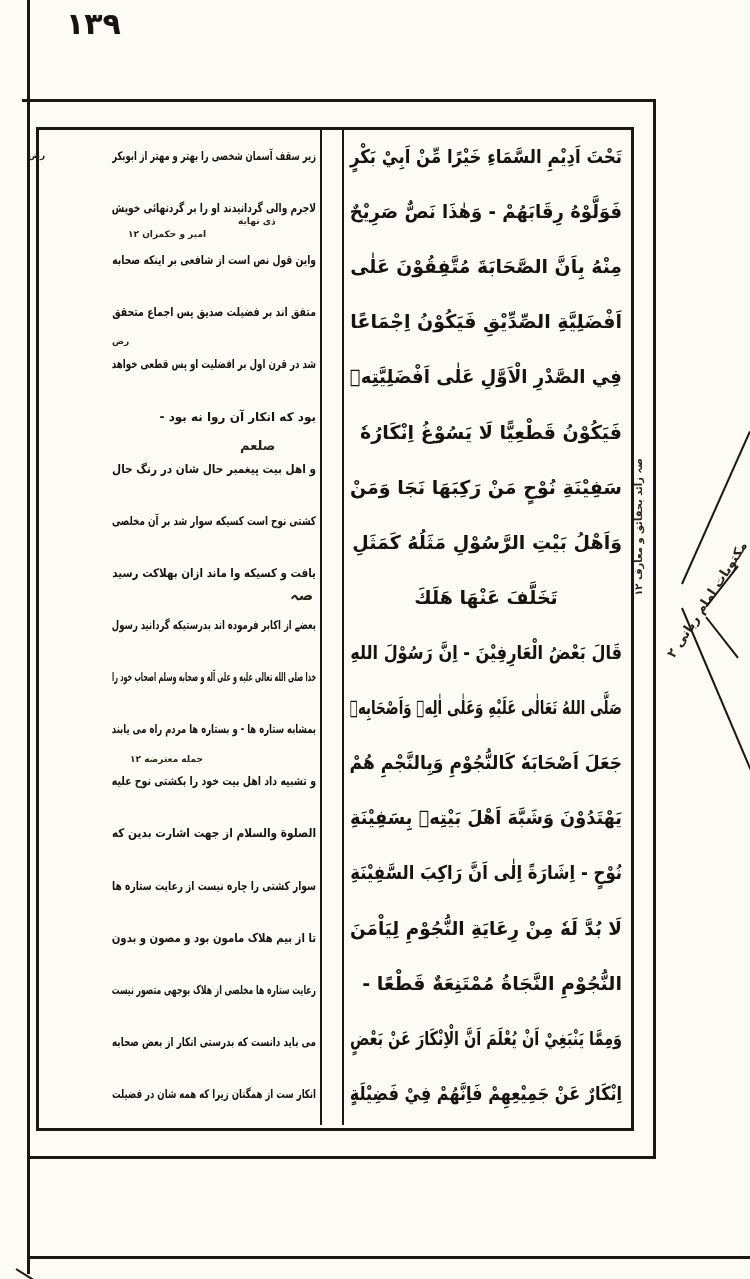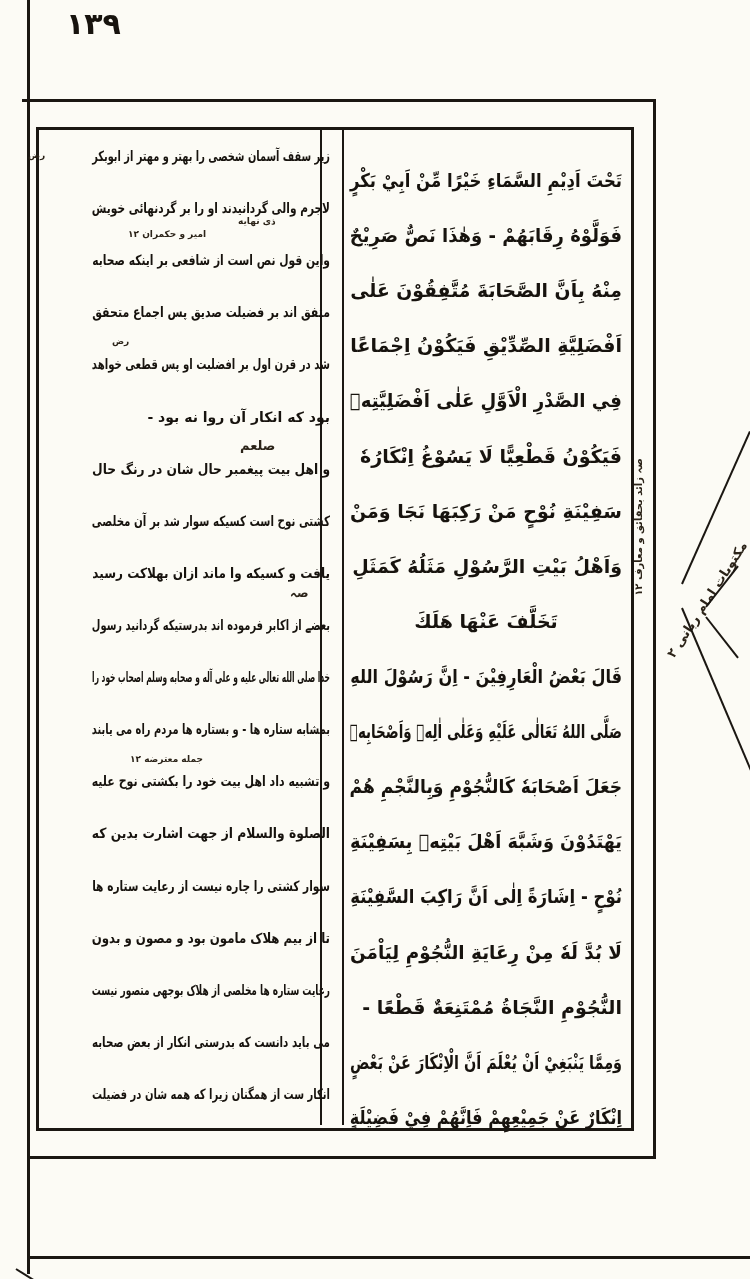--- a/index.html
+++ b/index.html
@@ -37,42 +37,42 @@
 
   <div class="hline" style="left:22px;top:99px;width:634px;height:3px;"></div>
   <div class="vline" style="left:653px;top:99px;width:3px;height:1060px;"></div>
   <div class="hline" style="left:27px;top:1156px;width:629px;height:3px;"></div>
   <div class="hline" style="left:27px;top:1256px;width:723px;height:3px;"></div>
 
   <div class="inner-box" style="left:36px;top:127px;width:592px;height:998px;"></div>
   <div class="vline" style="left:320px;top:130px;width:2px;height:995px;"></div>
   <div class="vline" style="left:342px;top:130px;width:2px;height:995px;"></div>
 
-  <div class="col" style="left:350px;top:131px;width:272px;height:992px;font-size:19px;margin-top:24px;">
+  <div class="col" style="left:350px;top:131px;width:272px;height:992px;font-size:19px;">
     <div class="line j" style="transform: scaleX(0.86901); transform-origin: 100% 50%;">تَحْتَ اَدِيْمِ السَّمَاءِ خَيْرًا مِّنْ اَبِيْ بَكْرٍ</div>
     <div class="line j" style="transform: scaleX(0.947735); transform-origin: 100% 50%;">فَوَلَّوْهُ رِقَابَهُمْ - وَهٰذَا نَصٌّ صَرِيْحٌ</div>
     <div class="line j" style="transform: scaleX(0.989091); transform-origin: 100% 50%;">مِنْهُ بِاَنَّ الصَّحَابَةَ مُتَّفِقُوْنَ عَلٰى</div>
     <div class="line j">اَفْضَلِيَّةِ الصِّدِّيْقِ فَيَكُوْنُ اِجْمَاعًا</div>
     <div class="line j" style="transform: scaleX(0.954386); transform-origin: 100% 50%;">فِي الصَّدْرِ الْاَوَّلِ عَلٰى اَفْضَلِيَّتِهٖ</div>
     <div class="line j">فَيَكُوْنُ قَطْعِيًّا لَا يَسُوْغُ اِنْكَارُهٗ</div>
     <div class="line j">سَفِيْنَةِ نُوْحٍ مَنْ رَكِبَهَا نَجَا وَمَنْ</div>
     <div class="line j">وَاَهْلُ بَيْتِ الرَّسُوْلِ مَثَلُهُ كَمَثَلِ</div>
     <div class="line c">تَخَلَّفَ عَنْهَا هَلَكَ</div>
     <div class="line j" style="transform: scaleX(0.847352); transform-origin: 100% 50%;">قَالَ بَعْضُ الْعَارِفِيْنَ - اِنَّ رَسُوْلَ اللهِ</div>
     <div class="line j" style="transform: scaleX(0.706494); transform-origin: 100% 50%;">صَلَّى اللهُ تَعَالٰى عَلَيْهِ وَعَلٰى اٰلِهٖ وَاَصْحَابِهٖ</div>
     <div class="line j" style="transform: scaleX(0.900662); transform-origin: 100% 50%;">جَعَلَ اَصْحَابَهٗ كَالنُّجُوْمِ وَبِالنَّجْمِ هُمْ</div>
     <div class="line j" style="transform: scaleX(0.931507); transform-origin: 100% 50%;">يَهْتَدُوْنَ وَشَبَّهَ اَهْلَ بَيْتِهٖ بِسَفِيْنَةِ</div>
     <div class="line j" style="transform: scaleX(0.86901); transform-origin: 100% 50%;">نُوْحٍ - اِشَارَةً اِلٰى اَنَّ رَاكِبَ السَّفِيْنَةِ</div>
     <div class="line j" style="transform: scaleX(0.967972); transform-origin: 100% 50%;">لَا بُدَّ لَهٗ مِنْ رِعَايَةِ النُّجُوْمِ لِيَاْمَنَ</div>
     <div class="line j">النُّجُوْمِ النَّجَاةُ مُمْتَنِعَةٌ قَطْعًا -</div>
     <div class="line j" style="transform: scaleX(0.75766); transform-origin: 100% 50%;">وَمِمَّا يَنْبَغِيْ اَنْ يُعْلَمَ اَنَّ الْاِنْكَارَ عَنْ بَعْضٍ</div>
     <div class="line j" style="transform: scaleX(0.84472); transform-origin: 100% 50%;">اِنْكَارٌ عَنْ جَمِيْعِهِمْ فَاِنَّهُمْ فِيْ فَضِيْلَةٍ</div>
   </div>
 
-  <div class="col" style="left:58px;top:131px;width:272px;height:990px;font-size:14px;">
+  <div class="col" style="left:44px;top:131px;width:272px;height:990px;font-size:12px;">
     <div class="line j" style="transform: scaleX(0.699229); transform-origin: 100% 50%;">زیر سقف آسمان شخصی را بهتر و مهتر از ابوبکر</div>
     <div class="line j" style="transform: scaleX(0.755556); transform-origin: 100% 50%;">لاجرم والی گردانیدند او را بر گردنهائی خویش</div>
     <div class="line j" style="transform: scaleX(0.766197); transform-origin: 100% 50%;">واین قول نص است از شافعی بر اینکه صحابه</div>
     <div class="line j" style="transform: scaleX(0.783862); transform-origin: 100% 50%;">متفق اند بر فضیلت صدیق پس اجماع متحقق</div>
     <div class="line j" style="transform: scaleX(0.723404); transform-origin: 100% 50%;">شد در قرن اول بر افضلیت او پس قطعی خواهد</div>
     <div class="line">بود که انکار آن روا نه بود -</div>
     <div class="line j" style="transform: scaleX(0.874598); transform-origin: 100% 50%;">و اهل بیت پیغمبر حال شان در رنگ حال</div>
     <div class="line j" style="transform: scaleX(0.735135); transform-origin: 100% 50%;">کشتی نوح است کسیکه سوار شد بر آن مخلصی</div>
     <div class="line j" style="transform: scaleX(0.860759); transform-origin: 100% 50%;">یافت و کسیکه وا ماند ازان بهلاکت رسید</div>
     <div class="line j" style="transform: scaleX(0.706494); transform-origin: 100% 50%;">بعضے از اکابر فرموده اند بدرستیکه گردانید رسول</div>
@@ -85,21 +85,21 @@
     <div class="line j" style="transform: scaleX(0.643026); transform-origin: 100% 50%;">رعایت ستاره ها مخلصی از هلاک بوجهی متصور نیست</div>
     <div class="line j" style="transform: scaleX(0.737127); transform-origin: 100% 50%;">می باید دانست که بدرستی انکار از بعض صحابه</div>
     <div class="line j" style="transform: scaleX(0.713911); transform-origin: 100% 50%;">انکار ست از همگنان زیرا که همه شان در فضیلت</div>
   </div>
 
   <div class="note" style="left:28px;top:150px;font-size:9px;">رض</div>
   <div class="note" style="left:128px;top:229px;font-size:9px;">امیر و حکمران ۱۲</div>
   <div class="note" style="left:238px;top:216px;font-size:9px;">ذی نهایه</div>
   <div class="note" style="left:112px;top:336px;font-size:9px;">رض</div>
   <div class="note" style="left:240px;top:438px;font-size:13px;">صلعم</div>
-  <div class="note" style="left:290px;top:586px;font-size:12px;">صہ</div>
+  <div class="note" style="left:290px;top:586px;font-size:15px;">صہ</div>
   <div class="note" style="left:130px;top:754px;font-size:9px;">جمله معترضه ۱۲</div>
 
   <div class="note rot90" style="left:633px;top:712px;width:254px;height:20px;font-size:10px;">صہ زائد بحقائق و معارف ۱۲</div>
 
   <div class="note rot-diag" style="left:622px;top:592px;width:170px;font-size:13px;">مکتوبات امام ربانی ۲</div>
   <div class="dline" style="left:682px;top:583px;width:167px;transform:rotate(-66deg);"></div>
   <div class="dline" style="left:682px;top:607px;width:178px;transform:rotate(67deg);"></div>
   <div class="dline" style="left:706px;top:606px;width:52px;transform:rotate(-52deg);"></div>
   <div class="dline" style="left:706px;top:616px;width:52px;transform:rotate(52deg);"></div>
 

